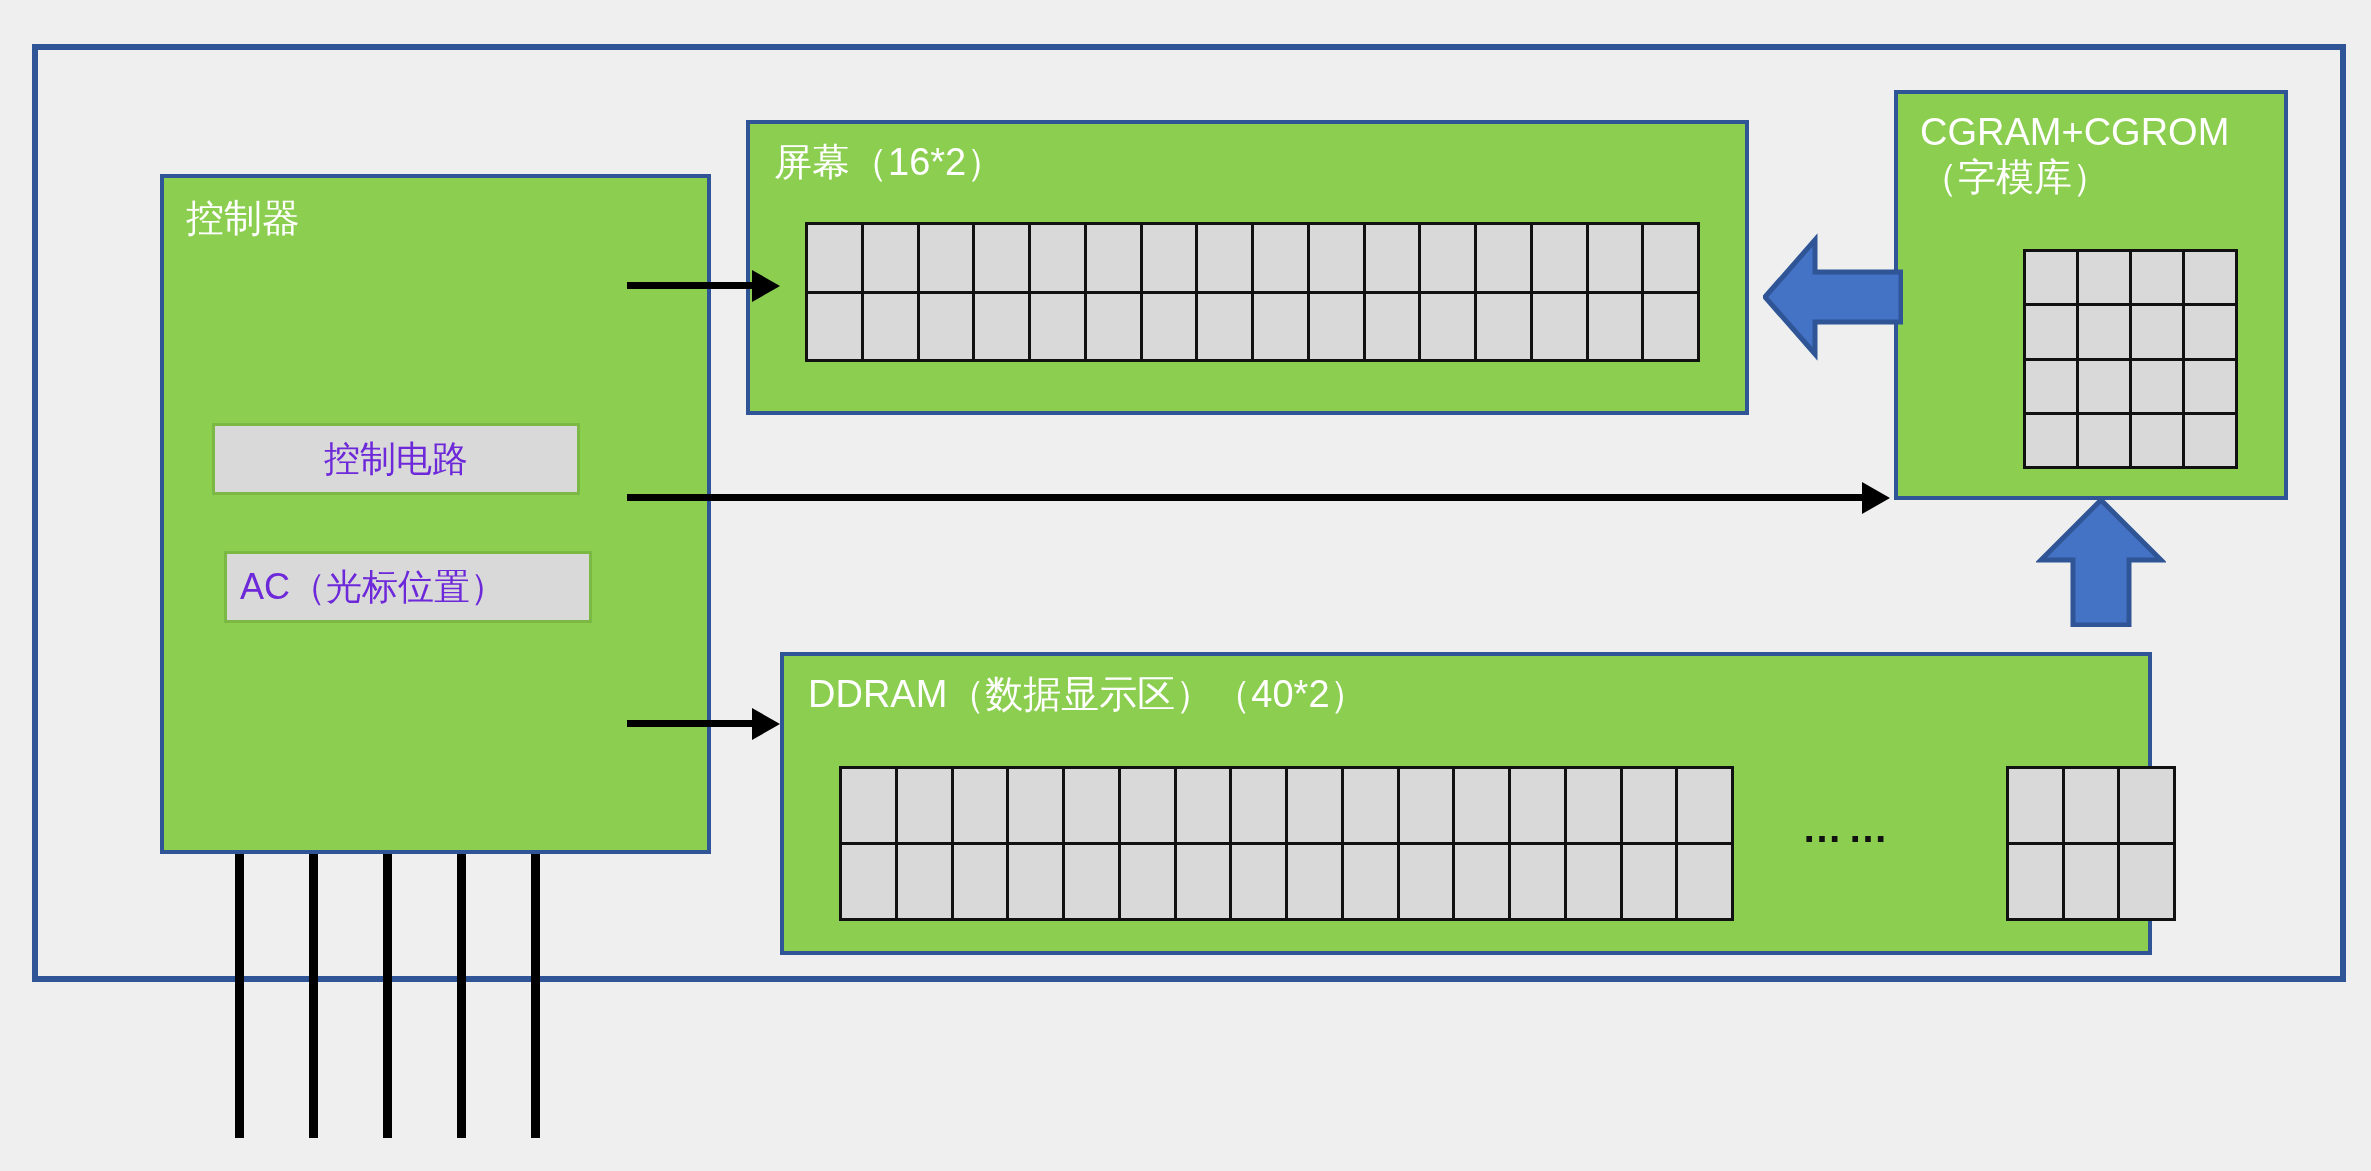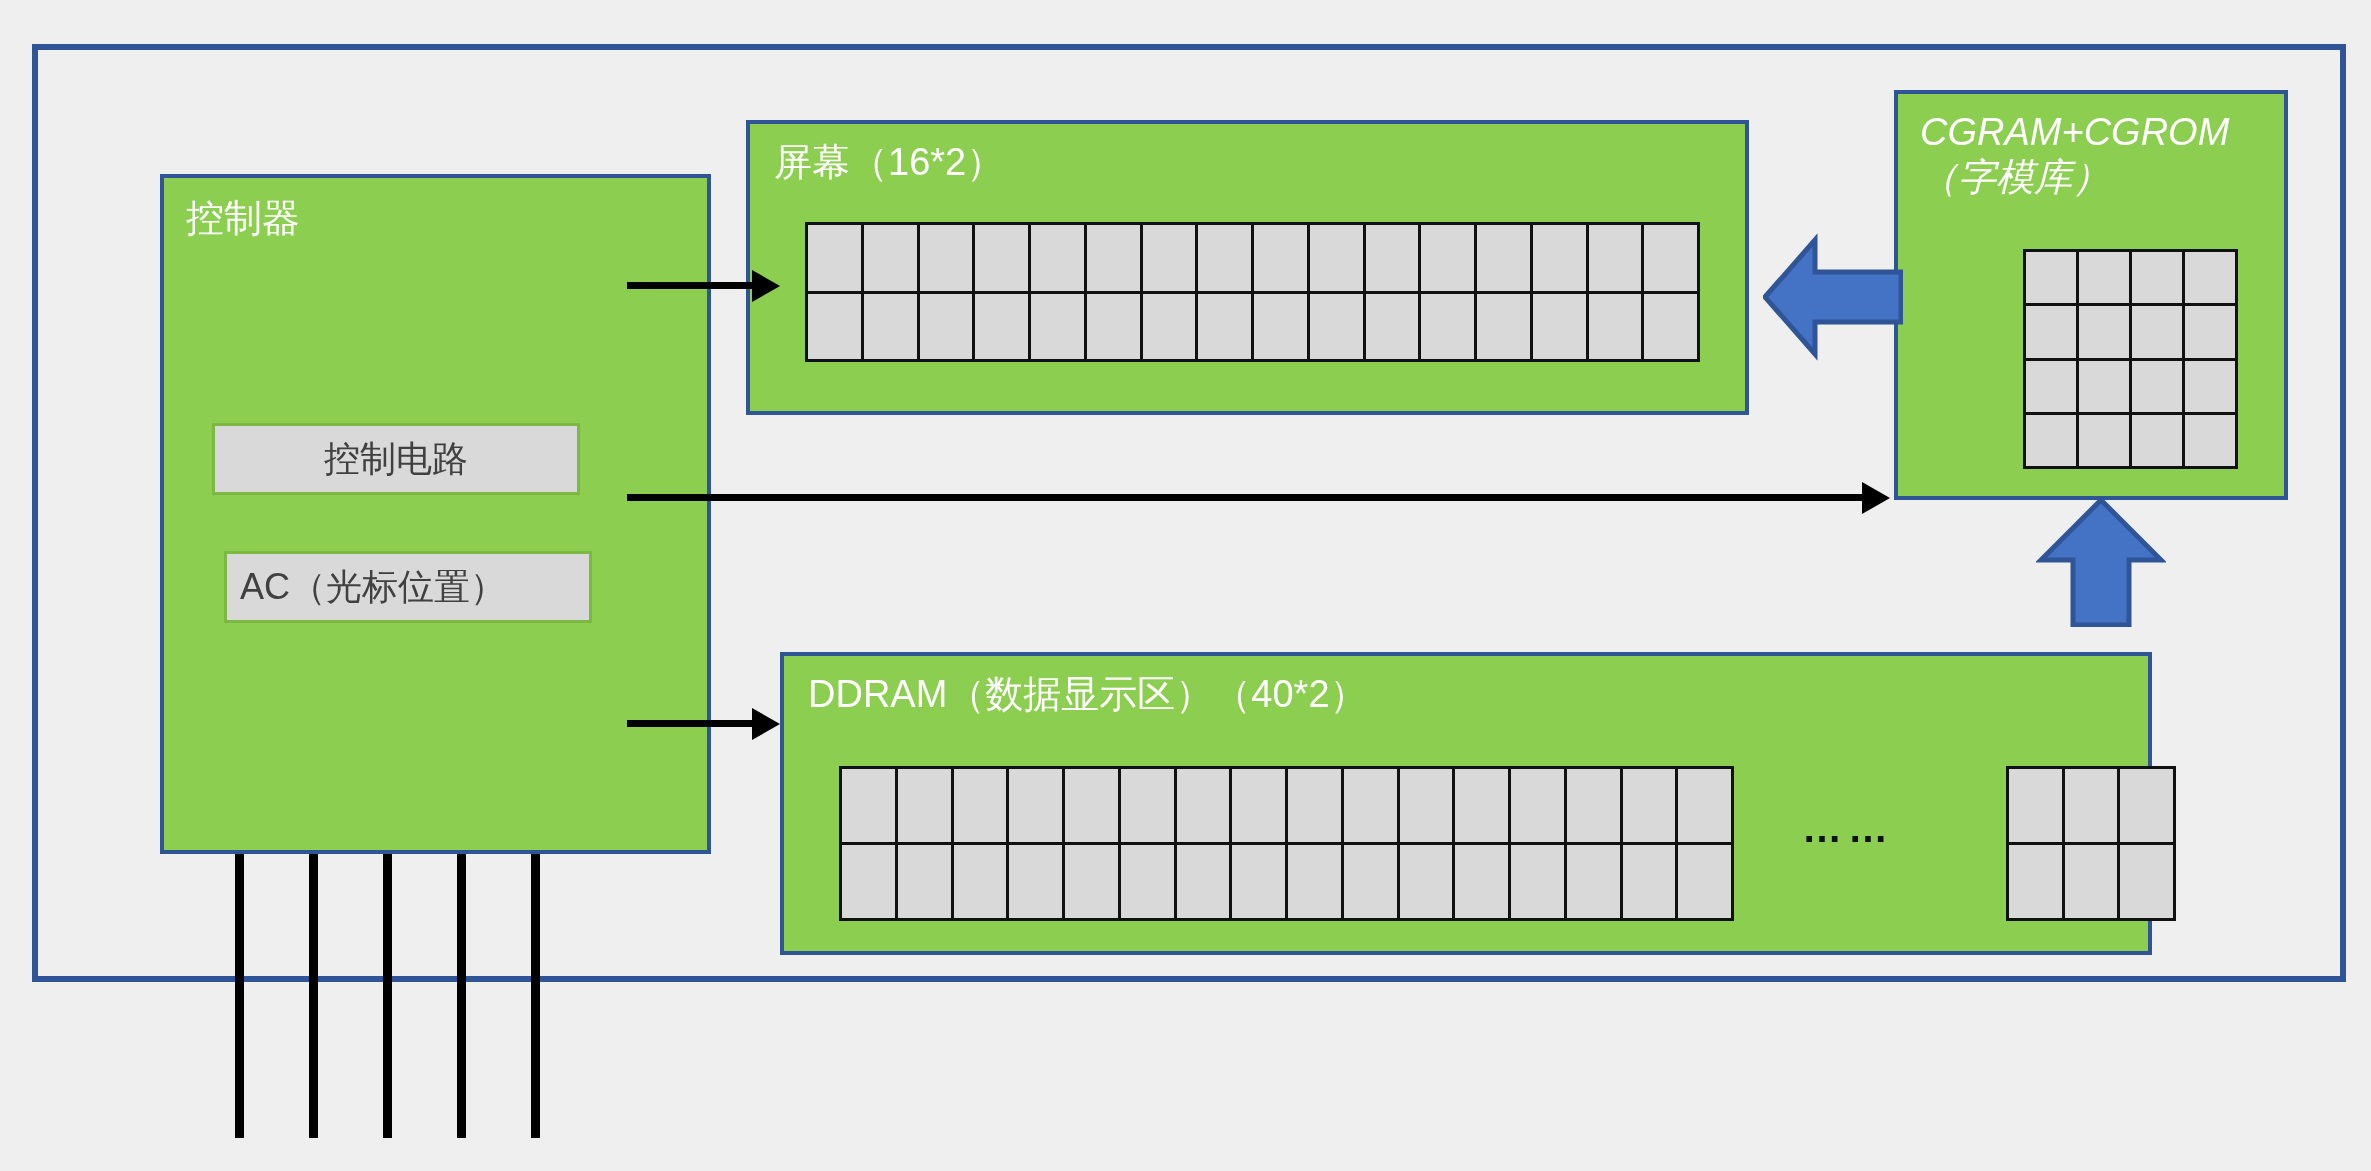--- a/index.html
+++ b/index.html
@@ -55,21 +55,21 @@
     top: 18px;
   }
   .inner-box {
     position: absolute;
     background: #d9d9d9;
     border: 3px solid #7cb844;
     box-sizing: border-box;
     display: flex;
     align-items: center;
     justify-content: center;
-    color: #404040;
+    color: #6d28d9;
     font-size: 36px;
     white-space: pre;
   }
   #ctrl-circuit {
     left: 48px;
     top: 245px;
     width: 368px;
     height: 72px;
   }
   #ctrl-ac {
@@ -106,21 +106,20 @@
   
   #cgram-mod {
     left: 1894px;
     top: 90px;
     width: 394px;
     height: 410px;
   }
   #cgram-mod .mod-title {
     left: 22px;
     top: 16px;
-    font-style: italic;
   }
   
   .grid {
     position: absolute;
     display: grid;
     background: #111111;
     gap: 3px;
     padding: 3px;
     box-sizing: border-box;
   }

